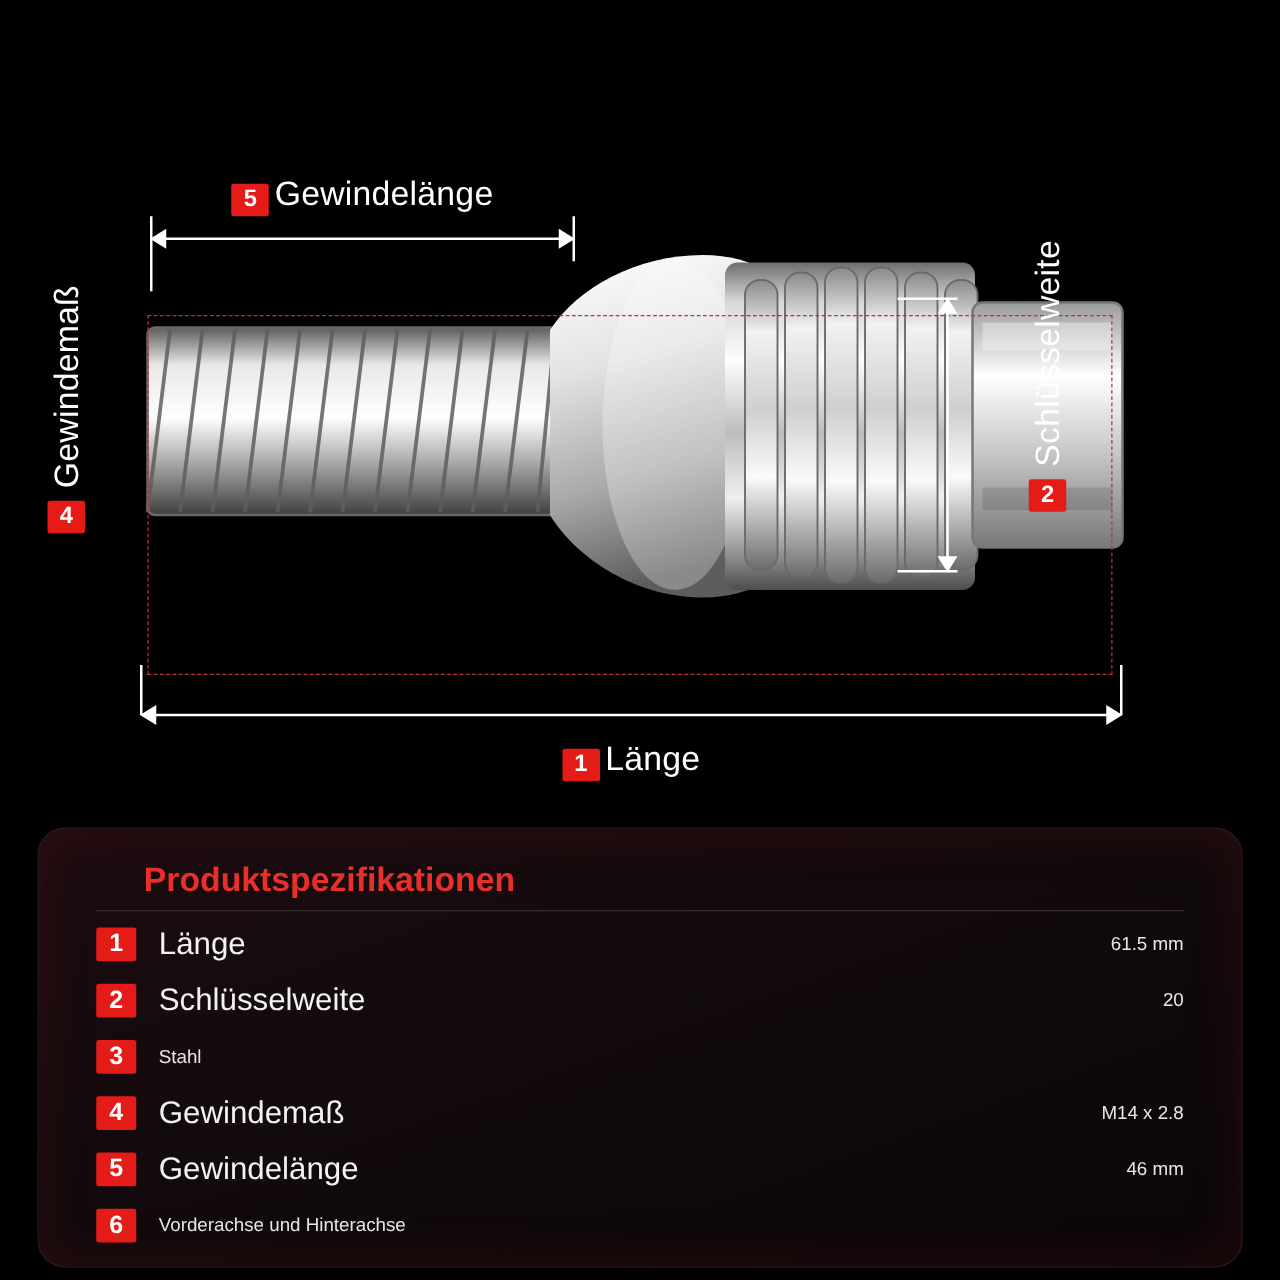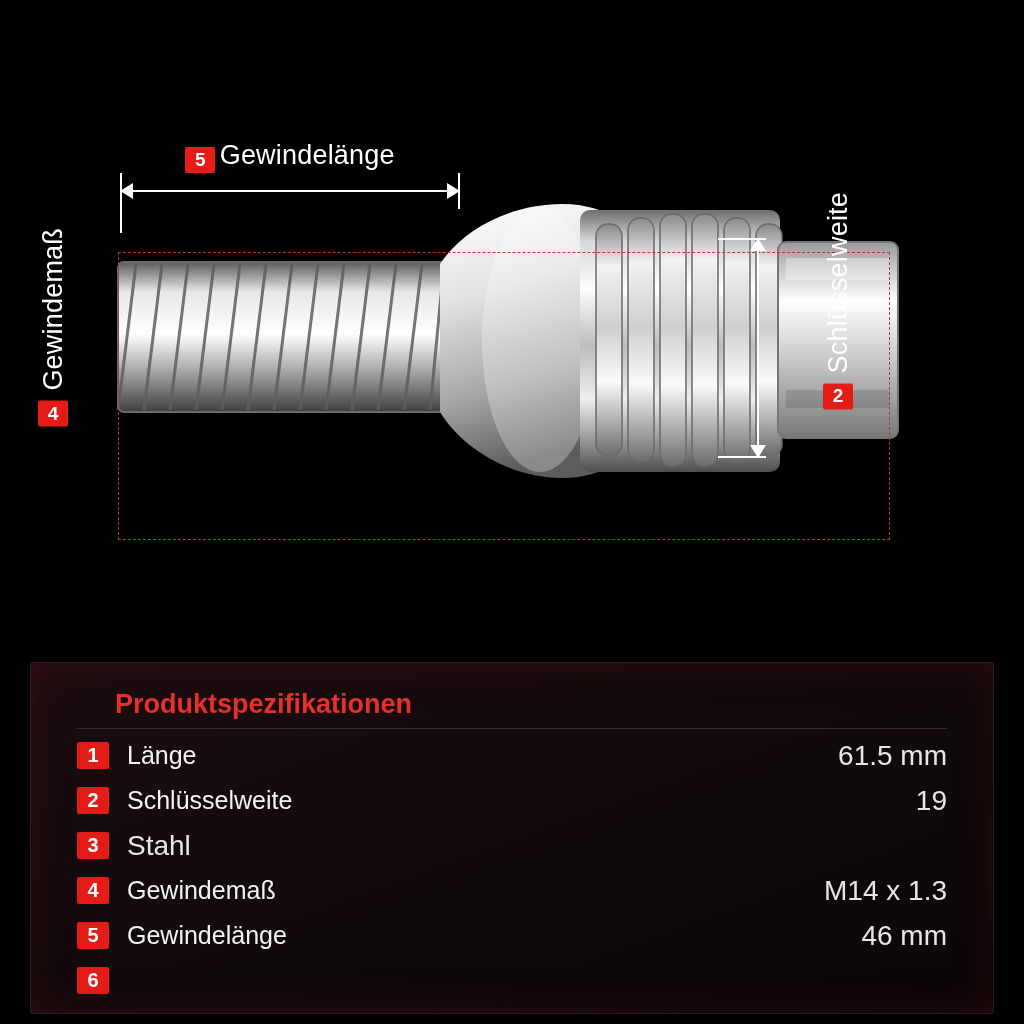--- a/index.html
+++ b/index.html
@@ -181,21 +181,21 @@
     height: 360px;
   }
 
   
   #spec-panel {
     position: absolute;
     left: 30px;
     top: 662px;
     width: 964px;
     height: 352px;
-    border-radius: 2px;
+    border-radius: 22px;
     background: linear-gradient(160deg, #1b0c10 0%, #120a0c 45%, #0a0608 100%);
     border: 1px solid #2a1a1e;
     box-shadow: 0 0 40px rgba(120,20,20,.25) inset;
     box-sizing: border-box;
     padding: 22px 46px 10px 46px;
   }
   #spec-title {
     color: #e8302a;
     font-size: 27px;
     font-weight: 700;
@@ -217,21 +217,21 @@
     min-width: 26px;
     margin-right: 18px;
   }
   .spec-name {
     font-size: 25px;
     color: #f2f2f2;
     flex: 1;
     white-space: nowrap;
   }
   .spec-value {
-    font-size: 28px;
+    font-size: 15px;
     color: #e6e6e6;
     text-align: center;
     white-space: nowrap;
   }
 </style>
 </head>
 <body>
 
 <div id="diagram">
 
@@ -320,20 +320,33 @@
     </div>
     <div class="hline">
       <div class="arrow-l"></div>
       <div class="bar"></div>
       <div class="arrow-r"></div>
       <div class="tick-v" style="left:0; top:-8px; height:60px;"></div>
       <div class="tick-v" style="right:0; top:-8px; height:36px;"></div>
     </div>
   </div>
 
+  <div id="laenge-dim">
+    <div class="hline">
+      <div class="arrow-l"></div>
+      <div class="bar"></div>
+      <div class="arrow-r"></div>
+      <div class="tick-v" style="left:0; top:-30px; height:40px;"></div>
+      <div class="tick-v" style="right:0; top:-30px; height:40px;"></div>
+    </div>
+    <div class="caption">
+      <span class="badge">1</span>
+      <span class="dim-label">Länge</span>
+    </div>
+  </div>
 
   <div id="gewindemass-label">
     <div class="vert-text">
       <span class="badge">4</span>
       <span class="dim-label">Gewindemaß</span>
     </div>
   </div>
 
   <div id="schluesselweite-dim">
     <div class="caption">
@@ -358,36 +371,37 @@
 
   <div class="spec-row">
     <span class="badge">1</span>
     <span class="spec-name">Länge</span>
     <span class="spec-value">61.5 mm</span>
   </div>
 
   <div class="spec-row">
     <span class="badge">2</span>
     <span class="spec-name">Schlüsselweite</span>
-    <span class="spec-value">19</span>
+    <span class="spec-value">20</span>
   </div>
 
   <div class="spec-row">
     <span class="badge">3</span>
     <span class="spec-value">Stahl</span>
   </div>
 
   <div class="spec-row">
     <span class="badge">4</span>
     <span class="spec-name">Gewindemaß</span>
-    <span class="spec-value">M14 x 1.3</span>
+    <span class="spec-value">M14 x 2.8</span>
   </div>
 
   <div class="spec-row">
     <span class="badge">5</span>
     <span class="spec-name">Gewindelänge</span>
     <span class="spec-value">46 mm</span>
   </div>
 
   <div class="spec-row">
     <span class="badge">6</span>
+    <span class="spec-value">Vorderachse und Hinterachse</span>
   </div>
 </div>
 
 </body></html>

